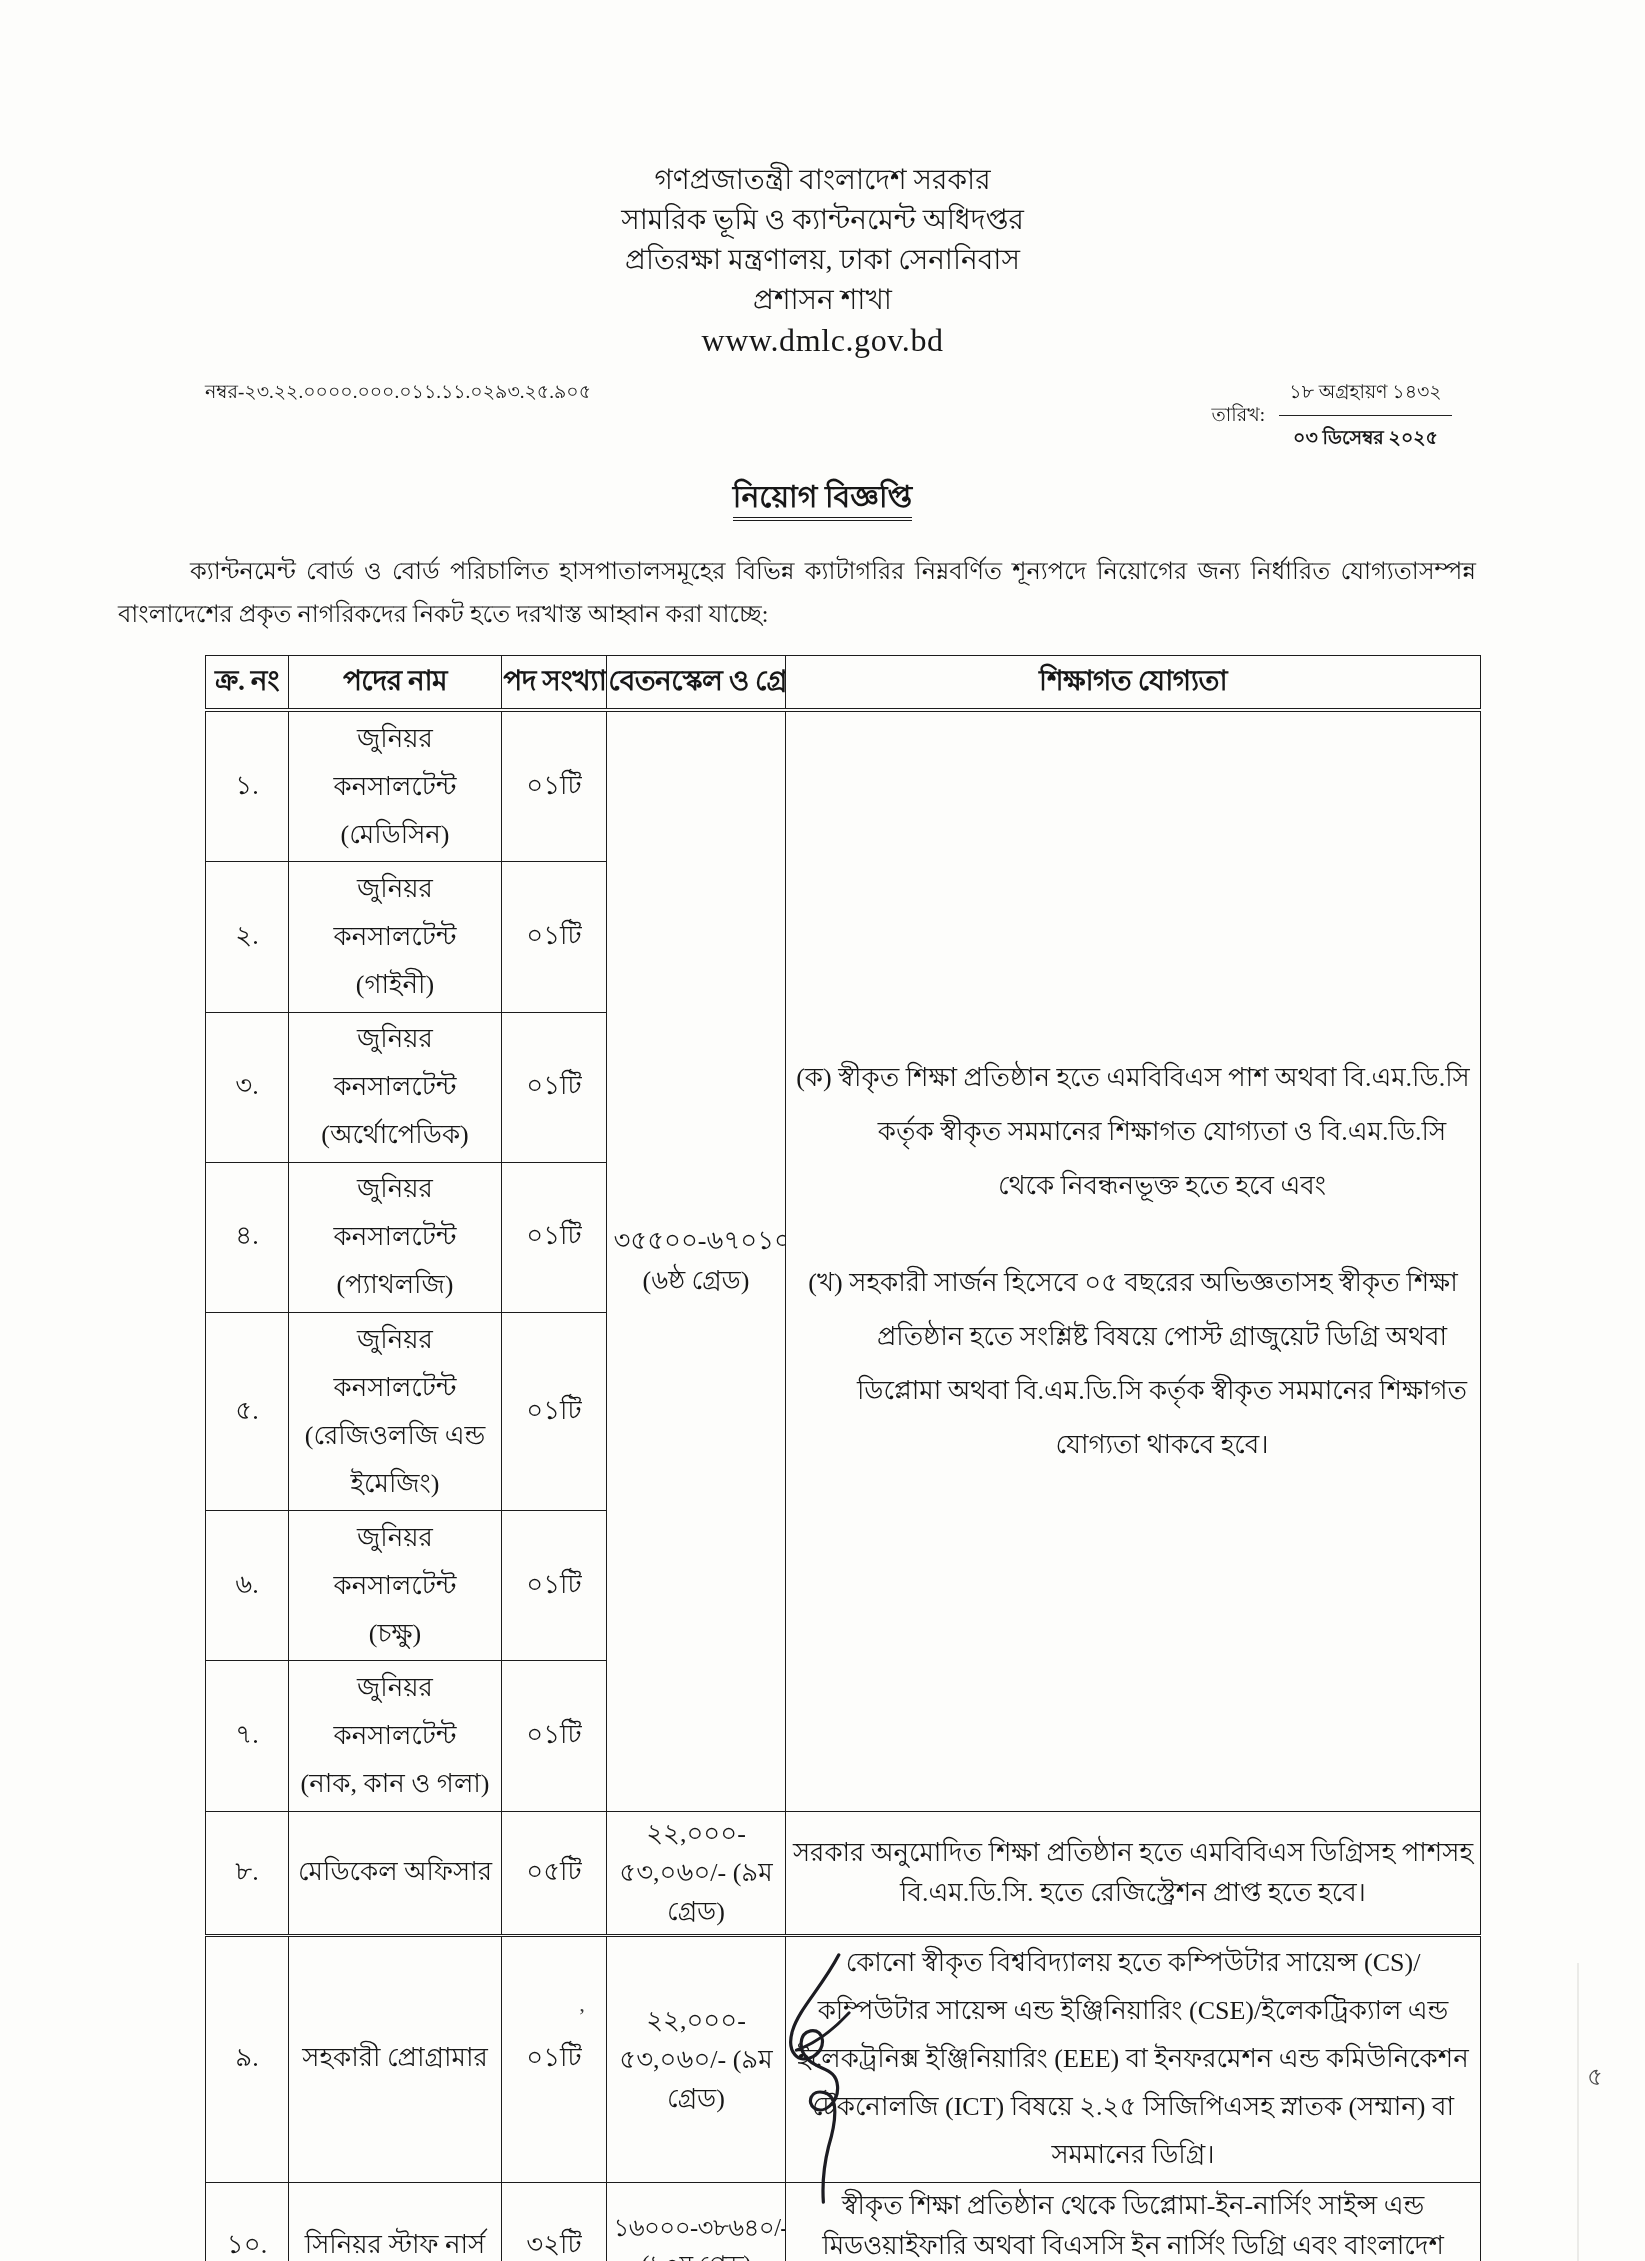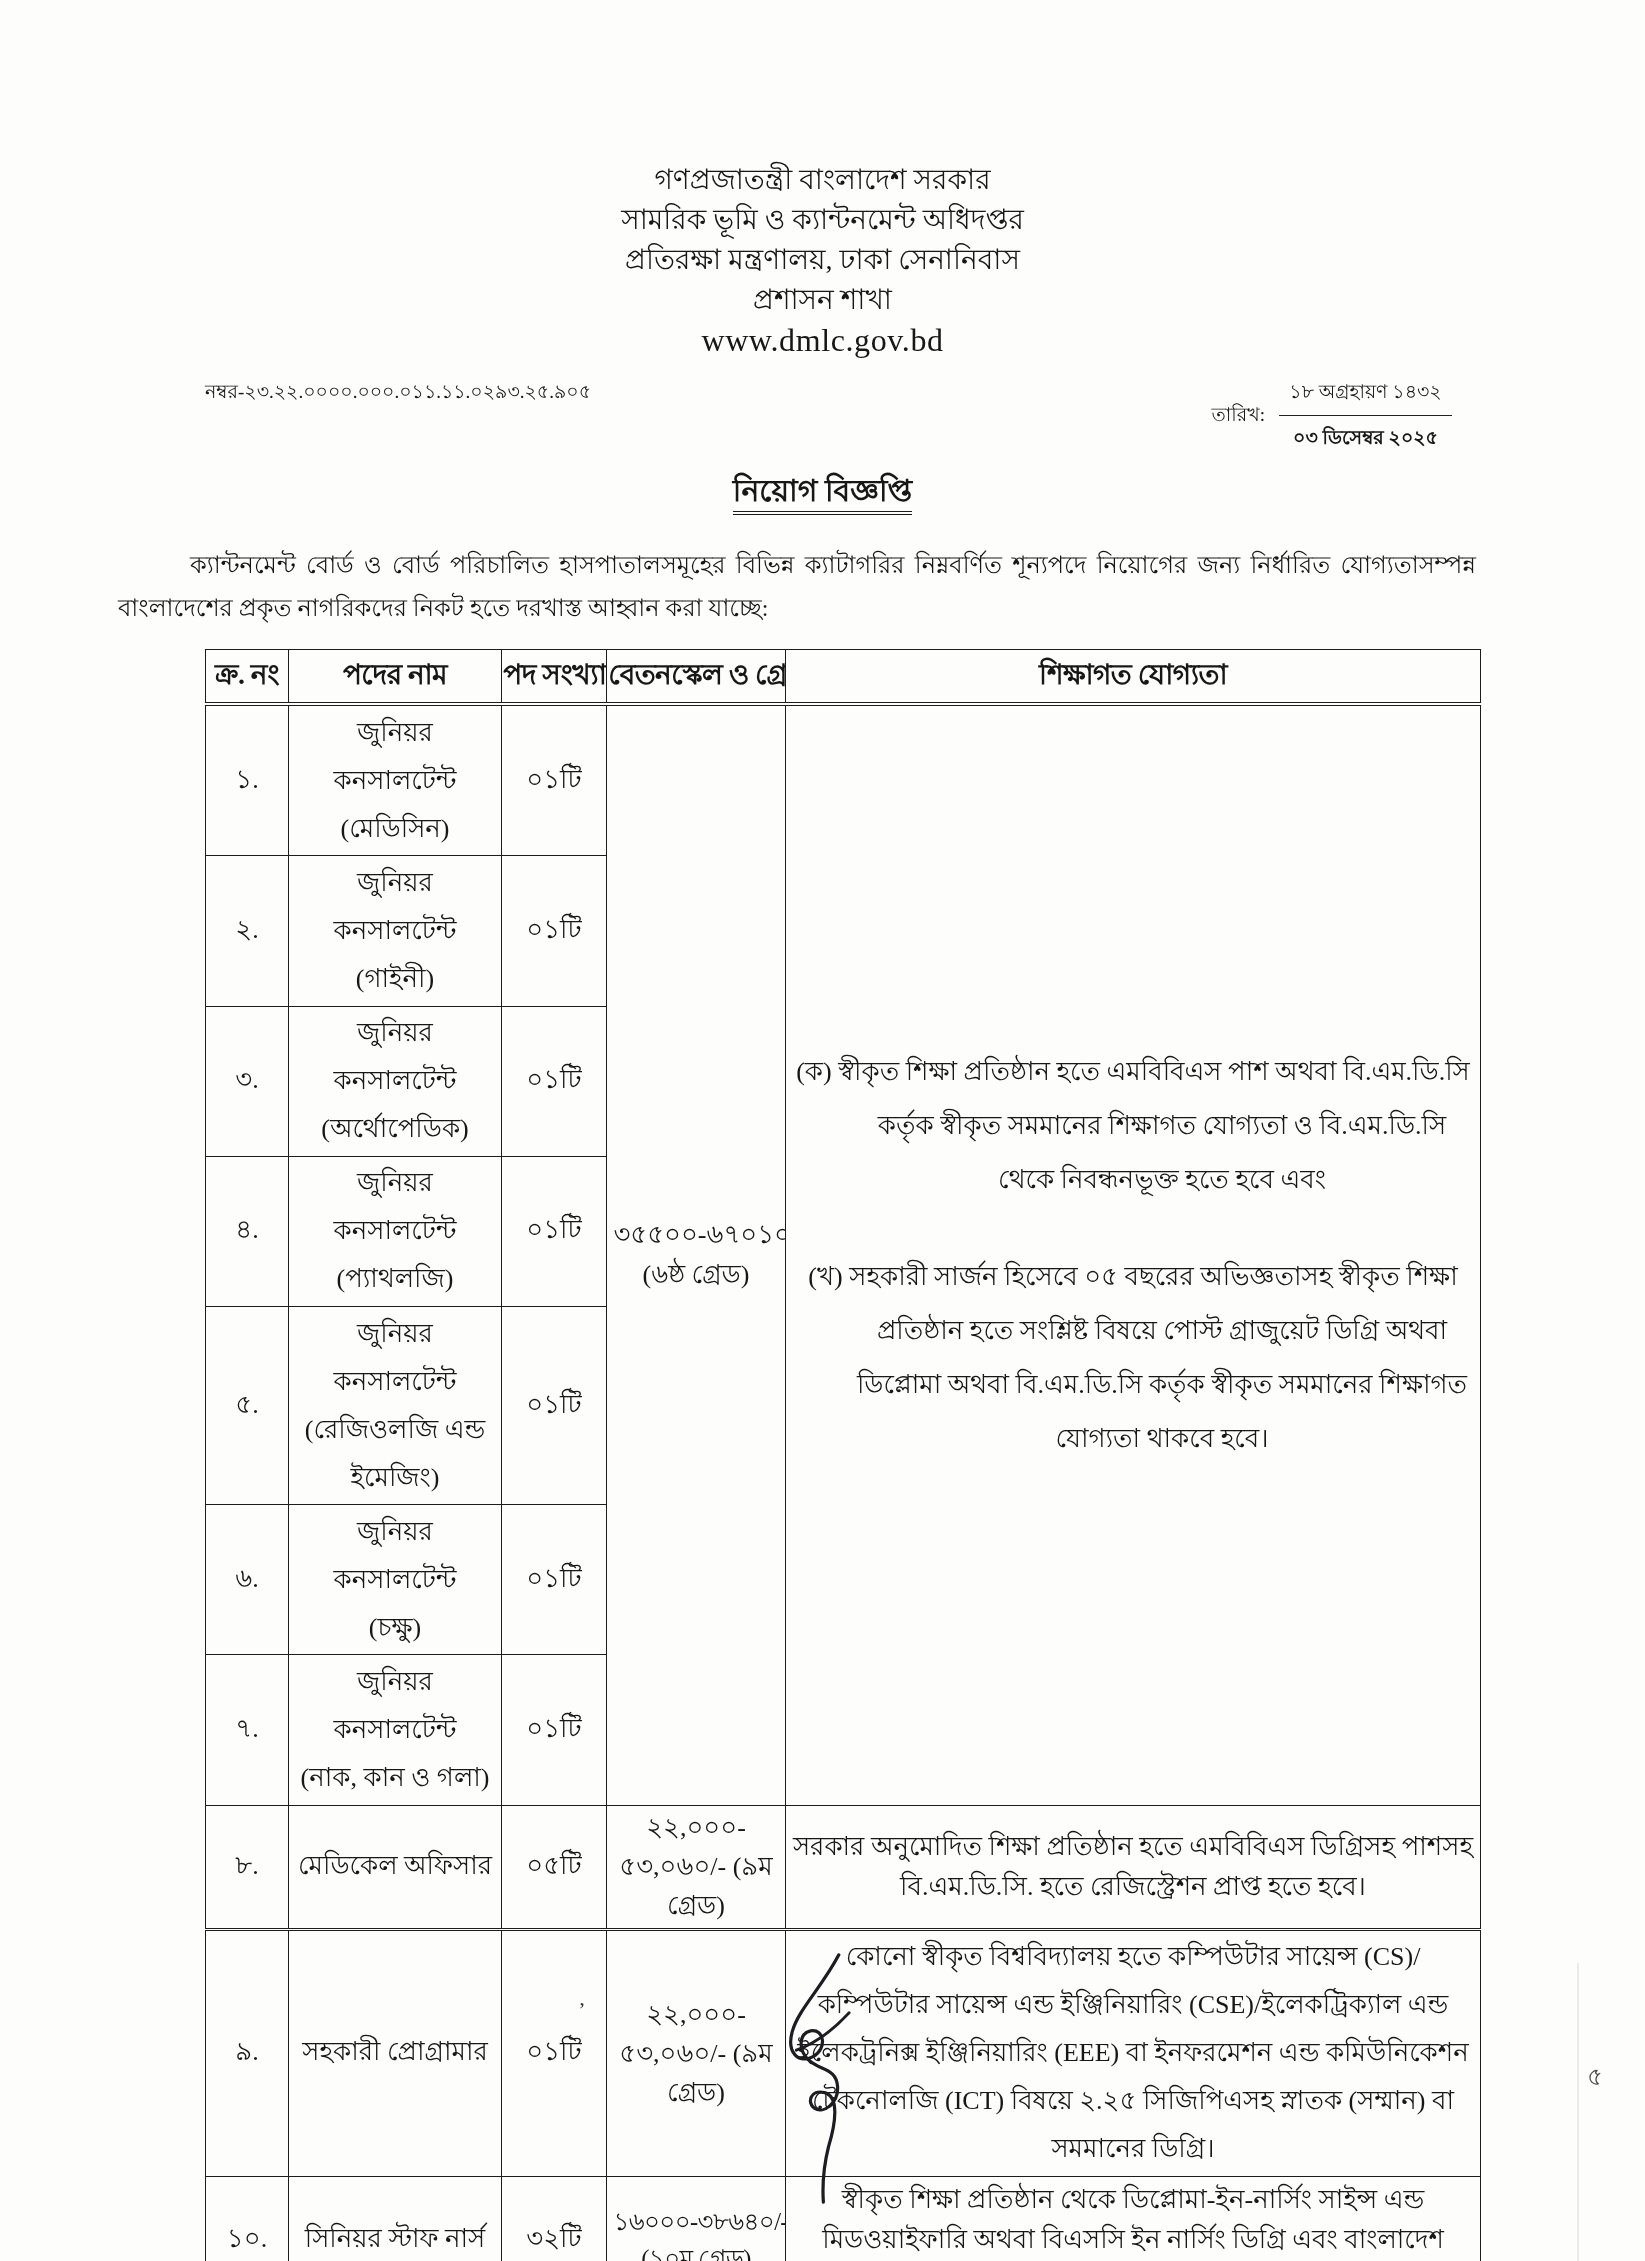--- a/index.html
+++ b/index.html
@@ -21,21 +21,21 @@
 
   
   .ref-row{display:flex;justify-content:space-between;align-items:flex-start;
            margin:17px 193px 0 205px;font-size:19px;}
   .date-wrap{display:flex;align-items:center;gap:14px;}
   .date-stack{text-align:center;}
   .date-top{display:block;padding:0 10.3px 6.4px 10.3px;border-bottom:1.9px solid #222;}
   .date-bottom{display:block;padding-top:6.4px;font-weight:bold;}
 
   
-  .notice-title{text-align:center;margin-top:12px;}
+  .notice-title{text-align:center;margin-top:18px;}
   .notice-title span{font-weight:bold;font-size:30px;
     border-bottom:4.5px double #1a1a1a;padding-bottom:3.9px;}
 
   
   .intro{margin:26px 169px 0 118px;font-size:24px;line-height:43px;
          text-align:justify;text-indent:72px;}
 
   
   table.jobs{border-collapse:collapse;table-layout:fixed;width:1274px;
              margin:19.3px 0 0 205px;font-size:26px;}

